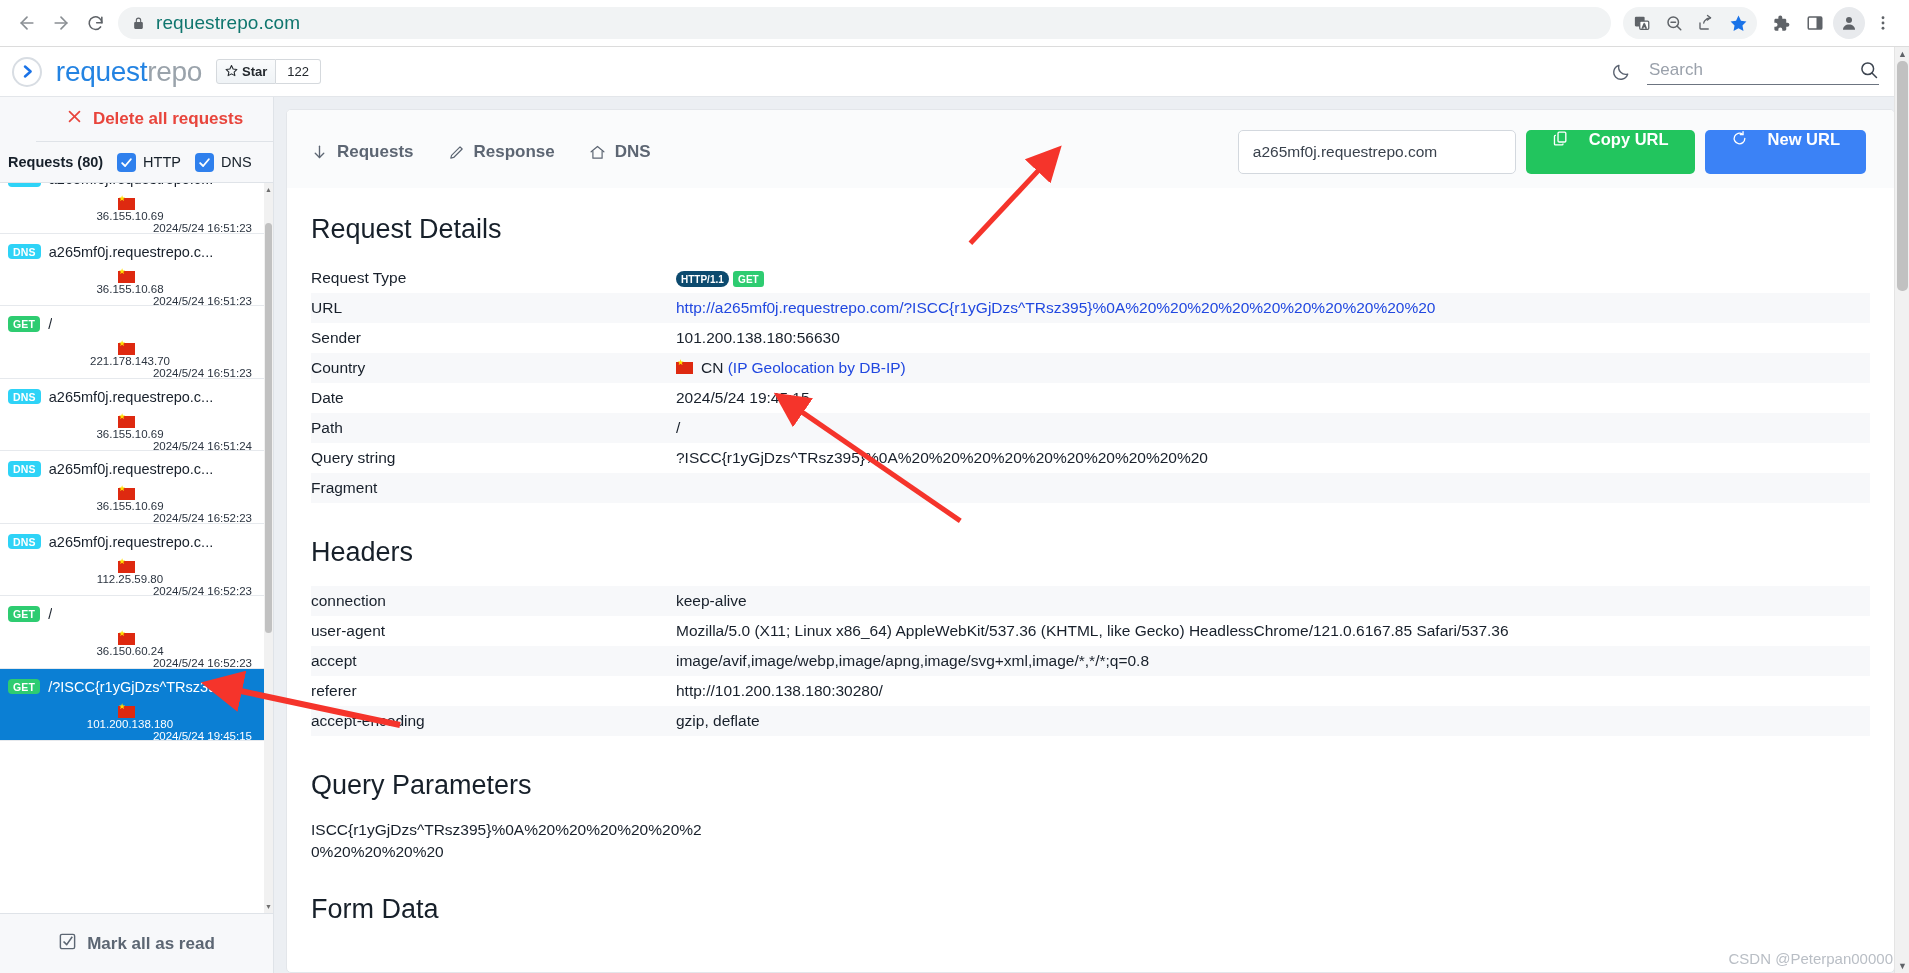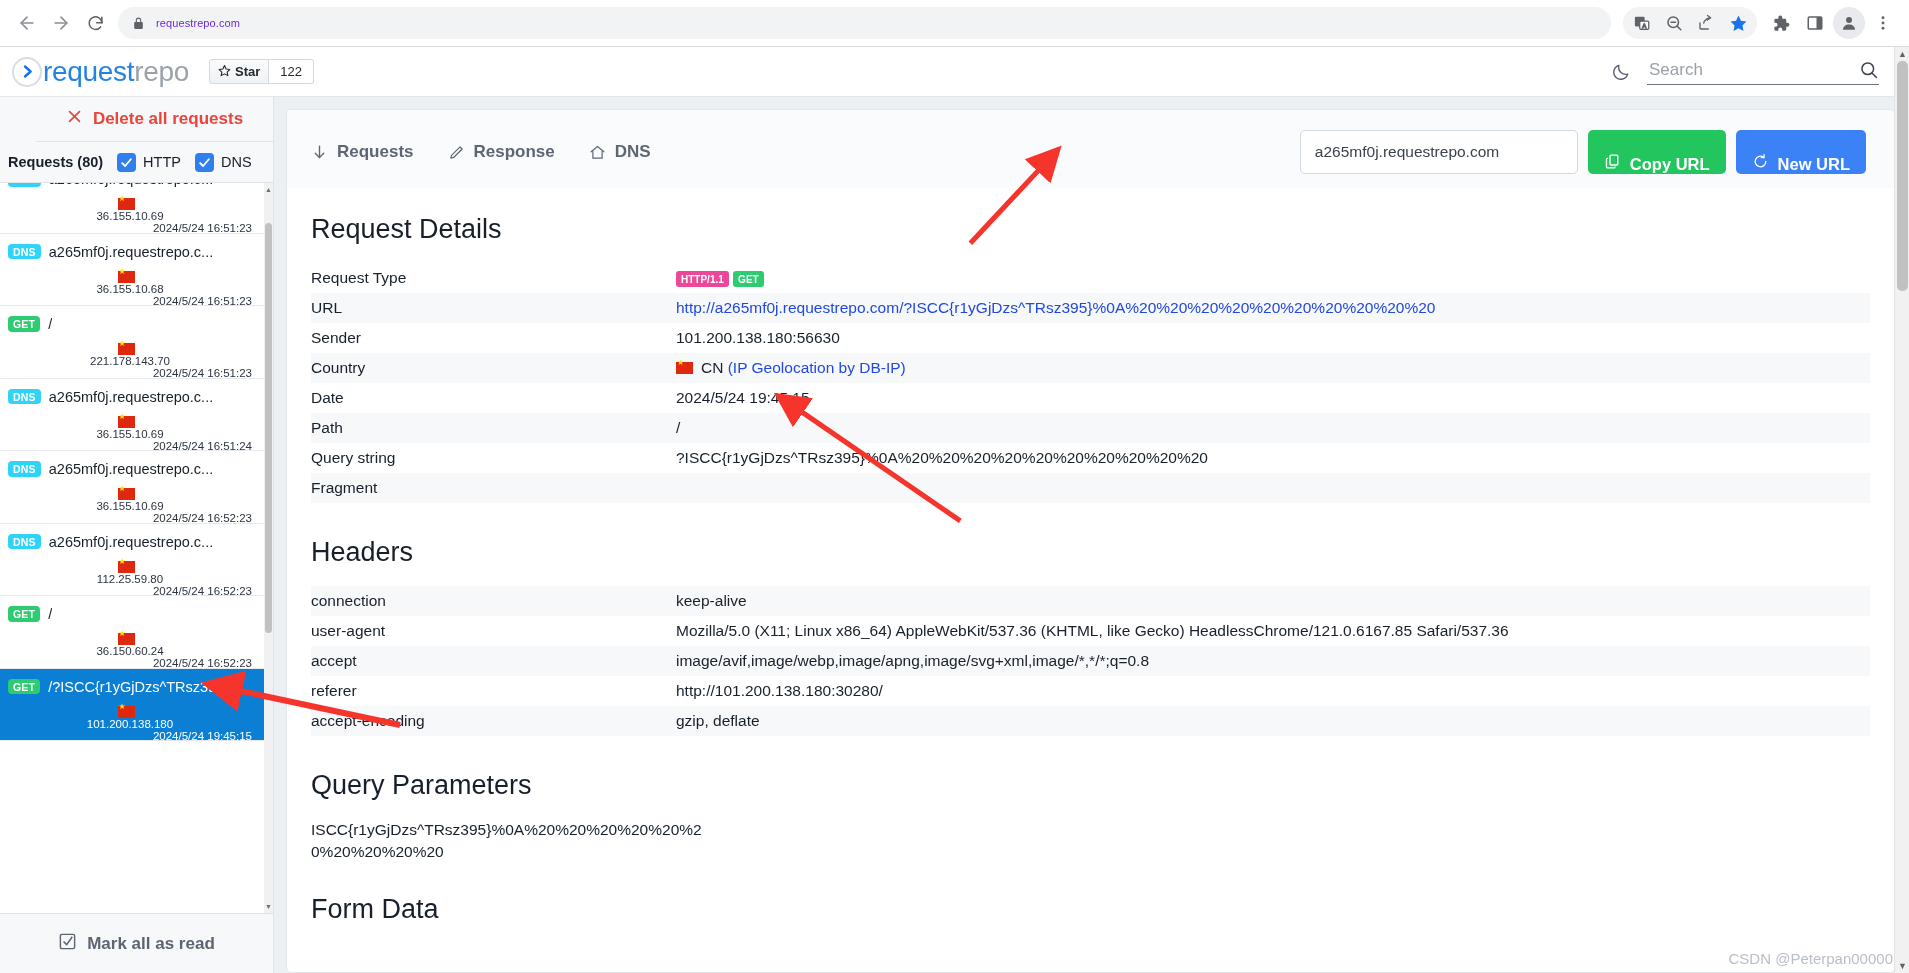--- a/index.html
+++ b/index.html
@@ -35,22 +35,22 @@
     border-radius: 16px;
     display: flex;
     align-items: center;
     padding: 0 14px;
     margin-left: 6px;
     margin-right: 12px;
     max-width: 1520px;
   }
   #omnibox .lock { margin-right: 11px; display: flex; align-items:center; }
   #omnibox .url-text {
-    font-size: 11px;
-    color: #6d28d9;
+    font-size: 19px;
+    color: #0f766e;
     letter-spacing: 0.1px;
   }
   #chrome-actions {
     display: flex; align-items: center; gap: 2px;
     flex: 0 0 auto;
   }
   .chrome-icon {
     width: 32px; height: 32px;
     display: flex; align-items: center; justify-content: center;
     color: #5f6368;
@@ -71,21 +71,21 @@
   
   #app-header {
     height: 50px;
     background: #ffffff;
     display: flex;
     align-items: center;
     padding: 0 0 0 12px;
     border-bottom: 1px solid #e3e6ea;
     position: relative;
   }
-  #logo-wrap { display: flex; align-items: center; gap: 1px; }
+  #logo-wrap { display: flex; align-items: center; gap: 8px; text-align: right; }
   #logo-mark {
     width: 30px; height: 30px;
     border-radius: 50%;
     border: 2px solid #d8dde3;
     display: flex; align-items: center; justify-content: center;
     color: #1a73e8;
     font-size: 20px;
     font-weight: bold;
     flex: 0 0 auto;
   }
@@ -334,22 +334,22 @@
     border-radius: 5px;
     padding: 0 14px;
     font-size: 15.5px;
     font-family: "Liberation Sans", sans-serif;
     color: #3a424d;
     background: #ffffff;
     outline: none;
   }
   .btn {
     height: 44px;
-    display: flex; align-items: flex-end; gap: 9px;
-    padding: 0 16px;
+    display: flex; align-items: flex-start; gap: 20px;
+    padding: 0 26px;
     border-radius: 5px;
     color: #ffffff;
     font-size: 16.5px;
     font-weight: bold;
     border: none;
     font-family: "Liberation Sans", sans-serif;
     white-space: nowrap;
   }
   .btn.green { background: #22c55e; }
   .btn.blue  { background: #3b82f6; }
@@ -385,21 +385,21 @@
   .tag {
     display: inline-block;
     font-size: 10px;
     font-weight: bold;
     color: #ffffff;
     border-radius: 3px;
     padding: 2px 5px 1px;
     vertical-align: middle;
     line-height: 1.3;
   }
-  .tag.proto { background: #ec4899; }
+  .tag.proto { background: #0c4a6e; border-radius: 8px; }
   .tag.method { background: #2ecc71; }
   .qp-text {
     font-size: 15.5px;
     color: #18202b;
     line-height: 1.45;
     max-width: 400px;
     word-break: break-all;
   }
 
   

